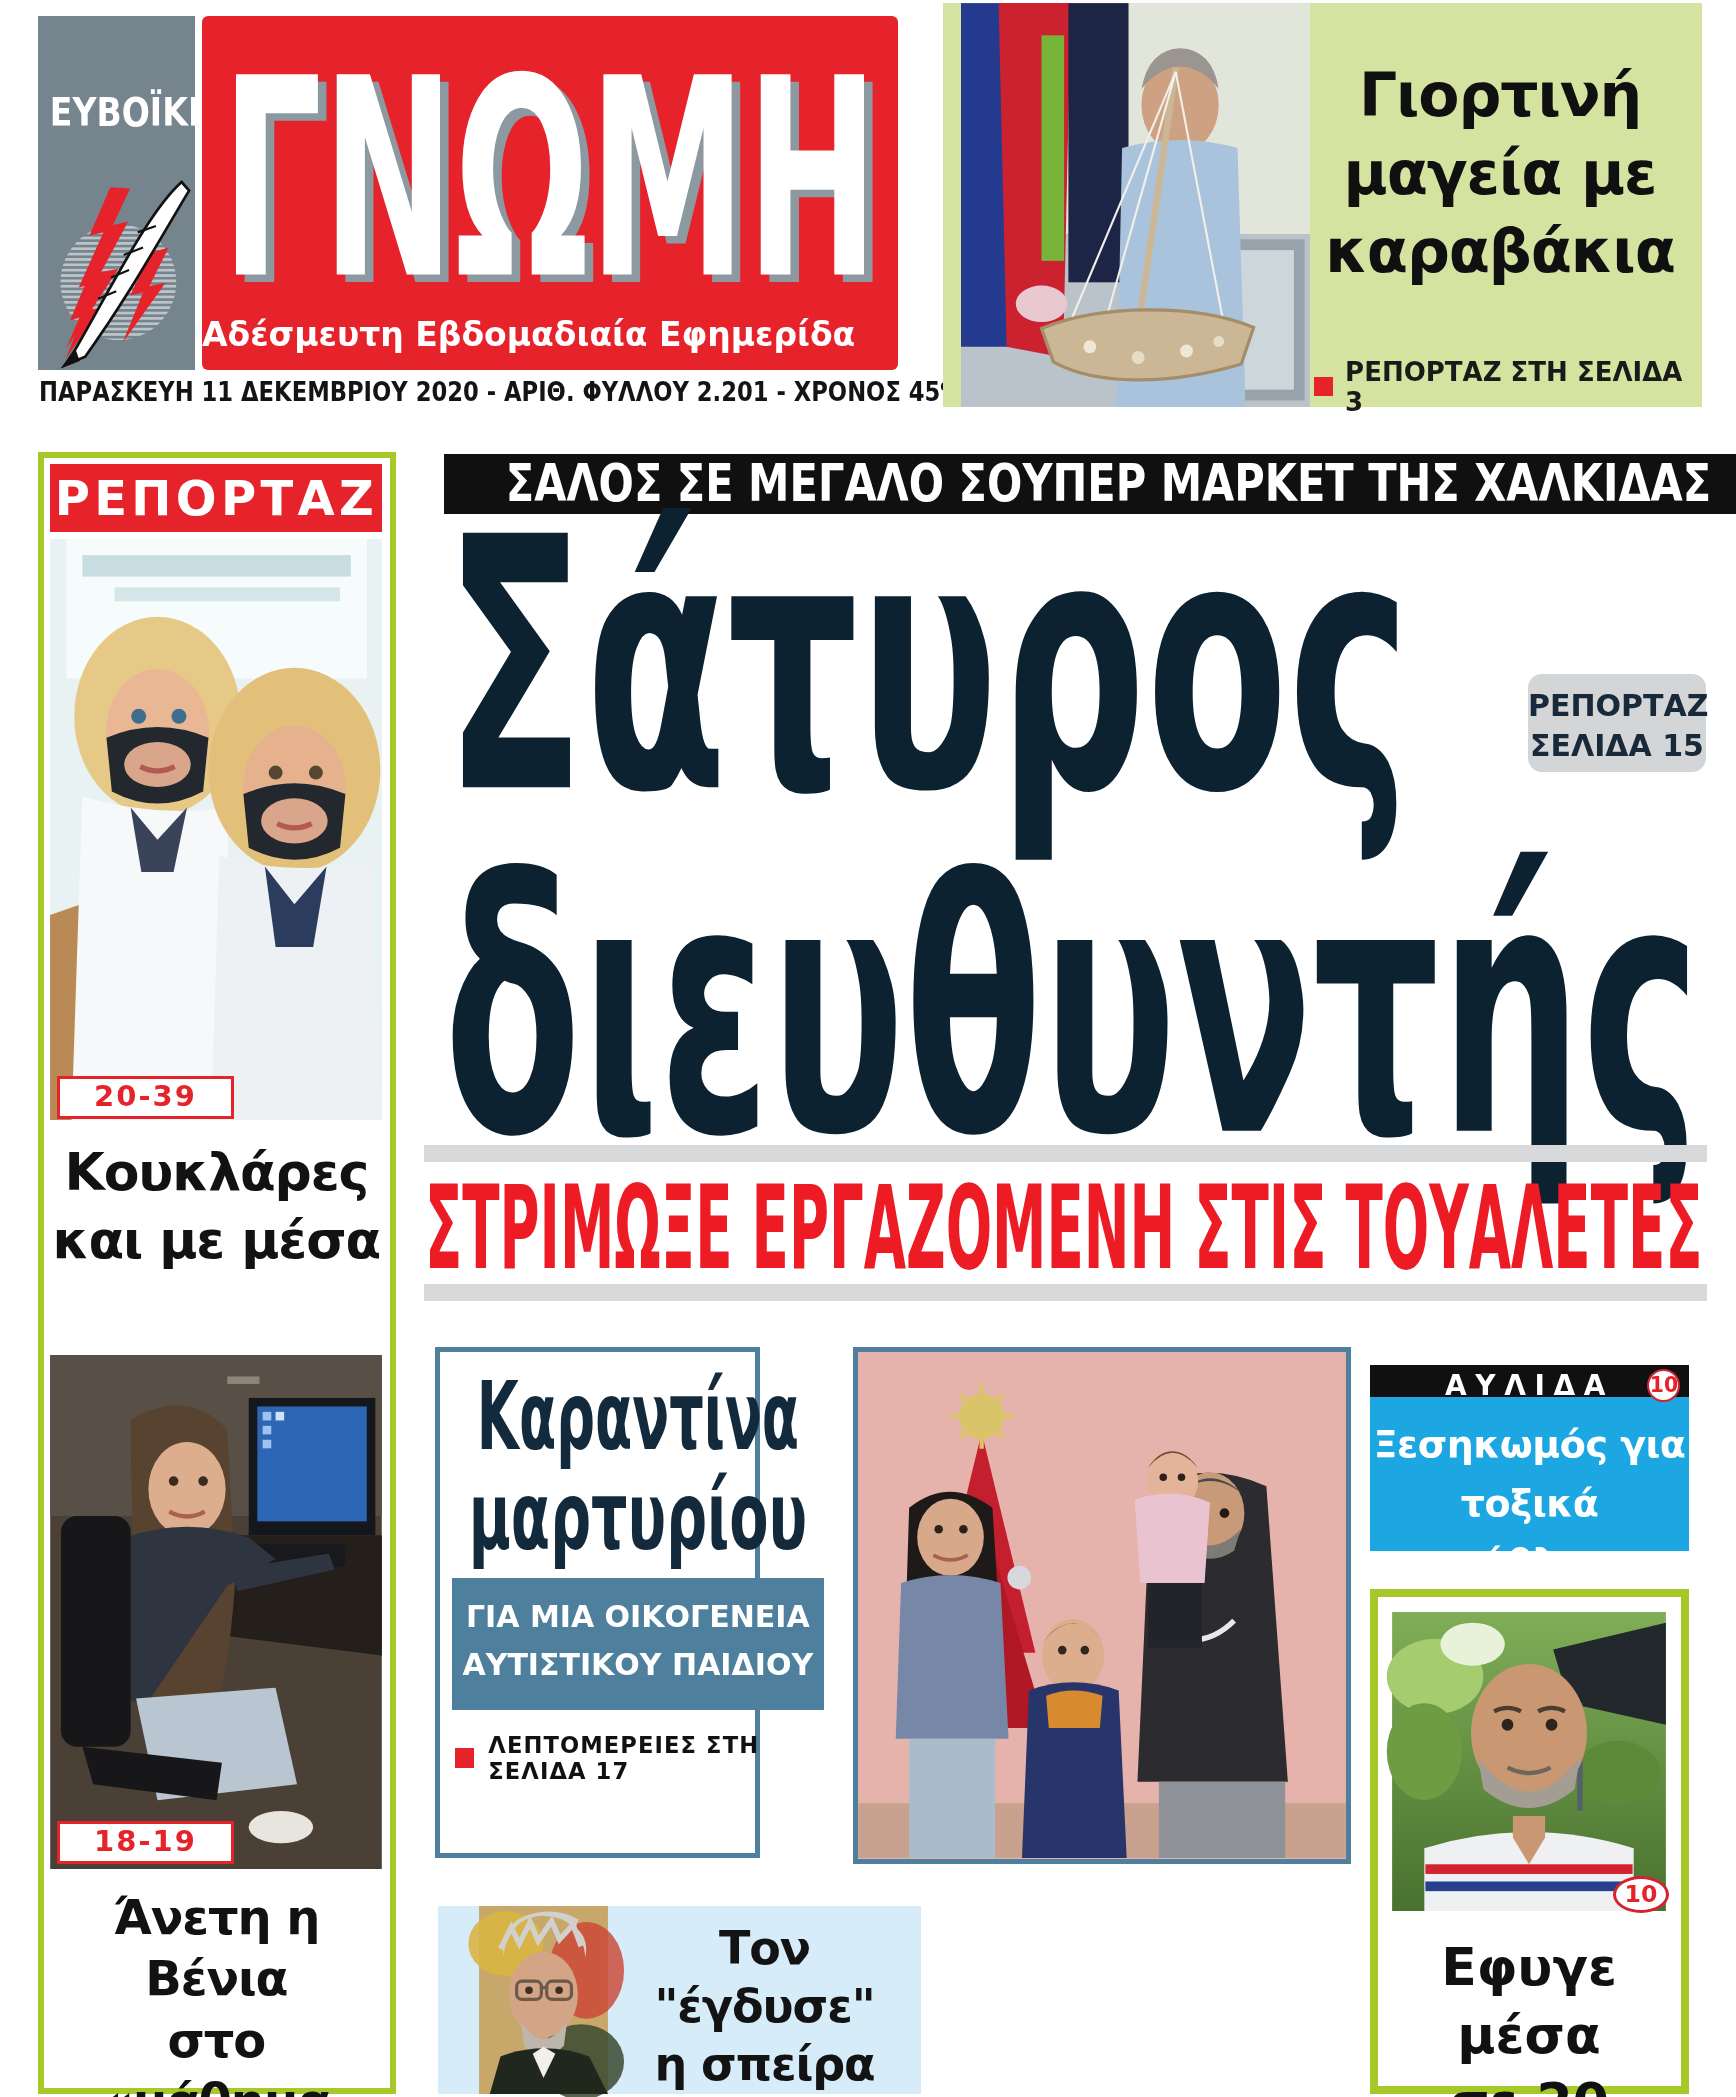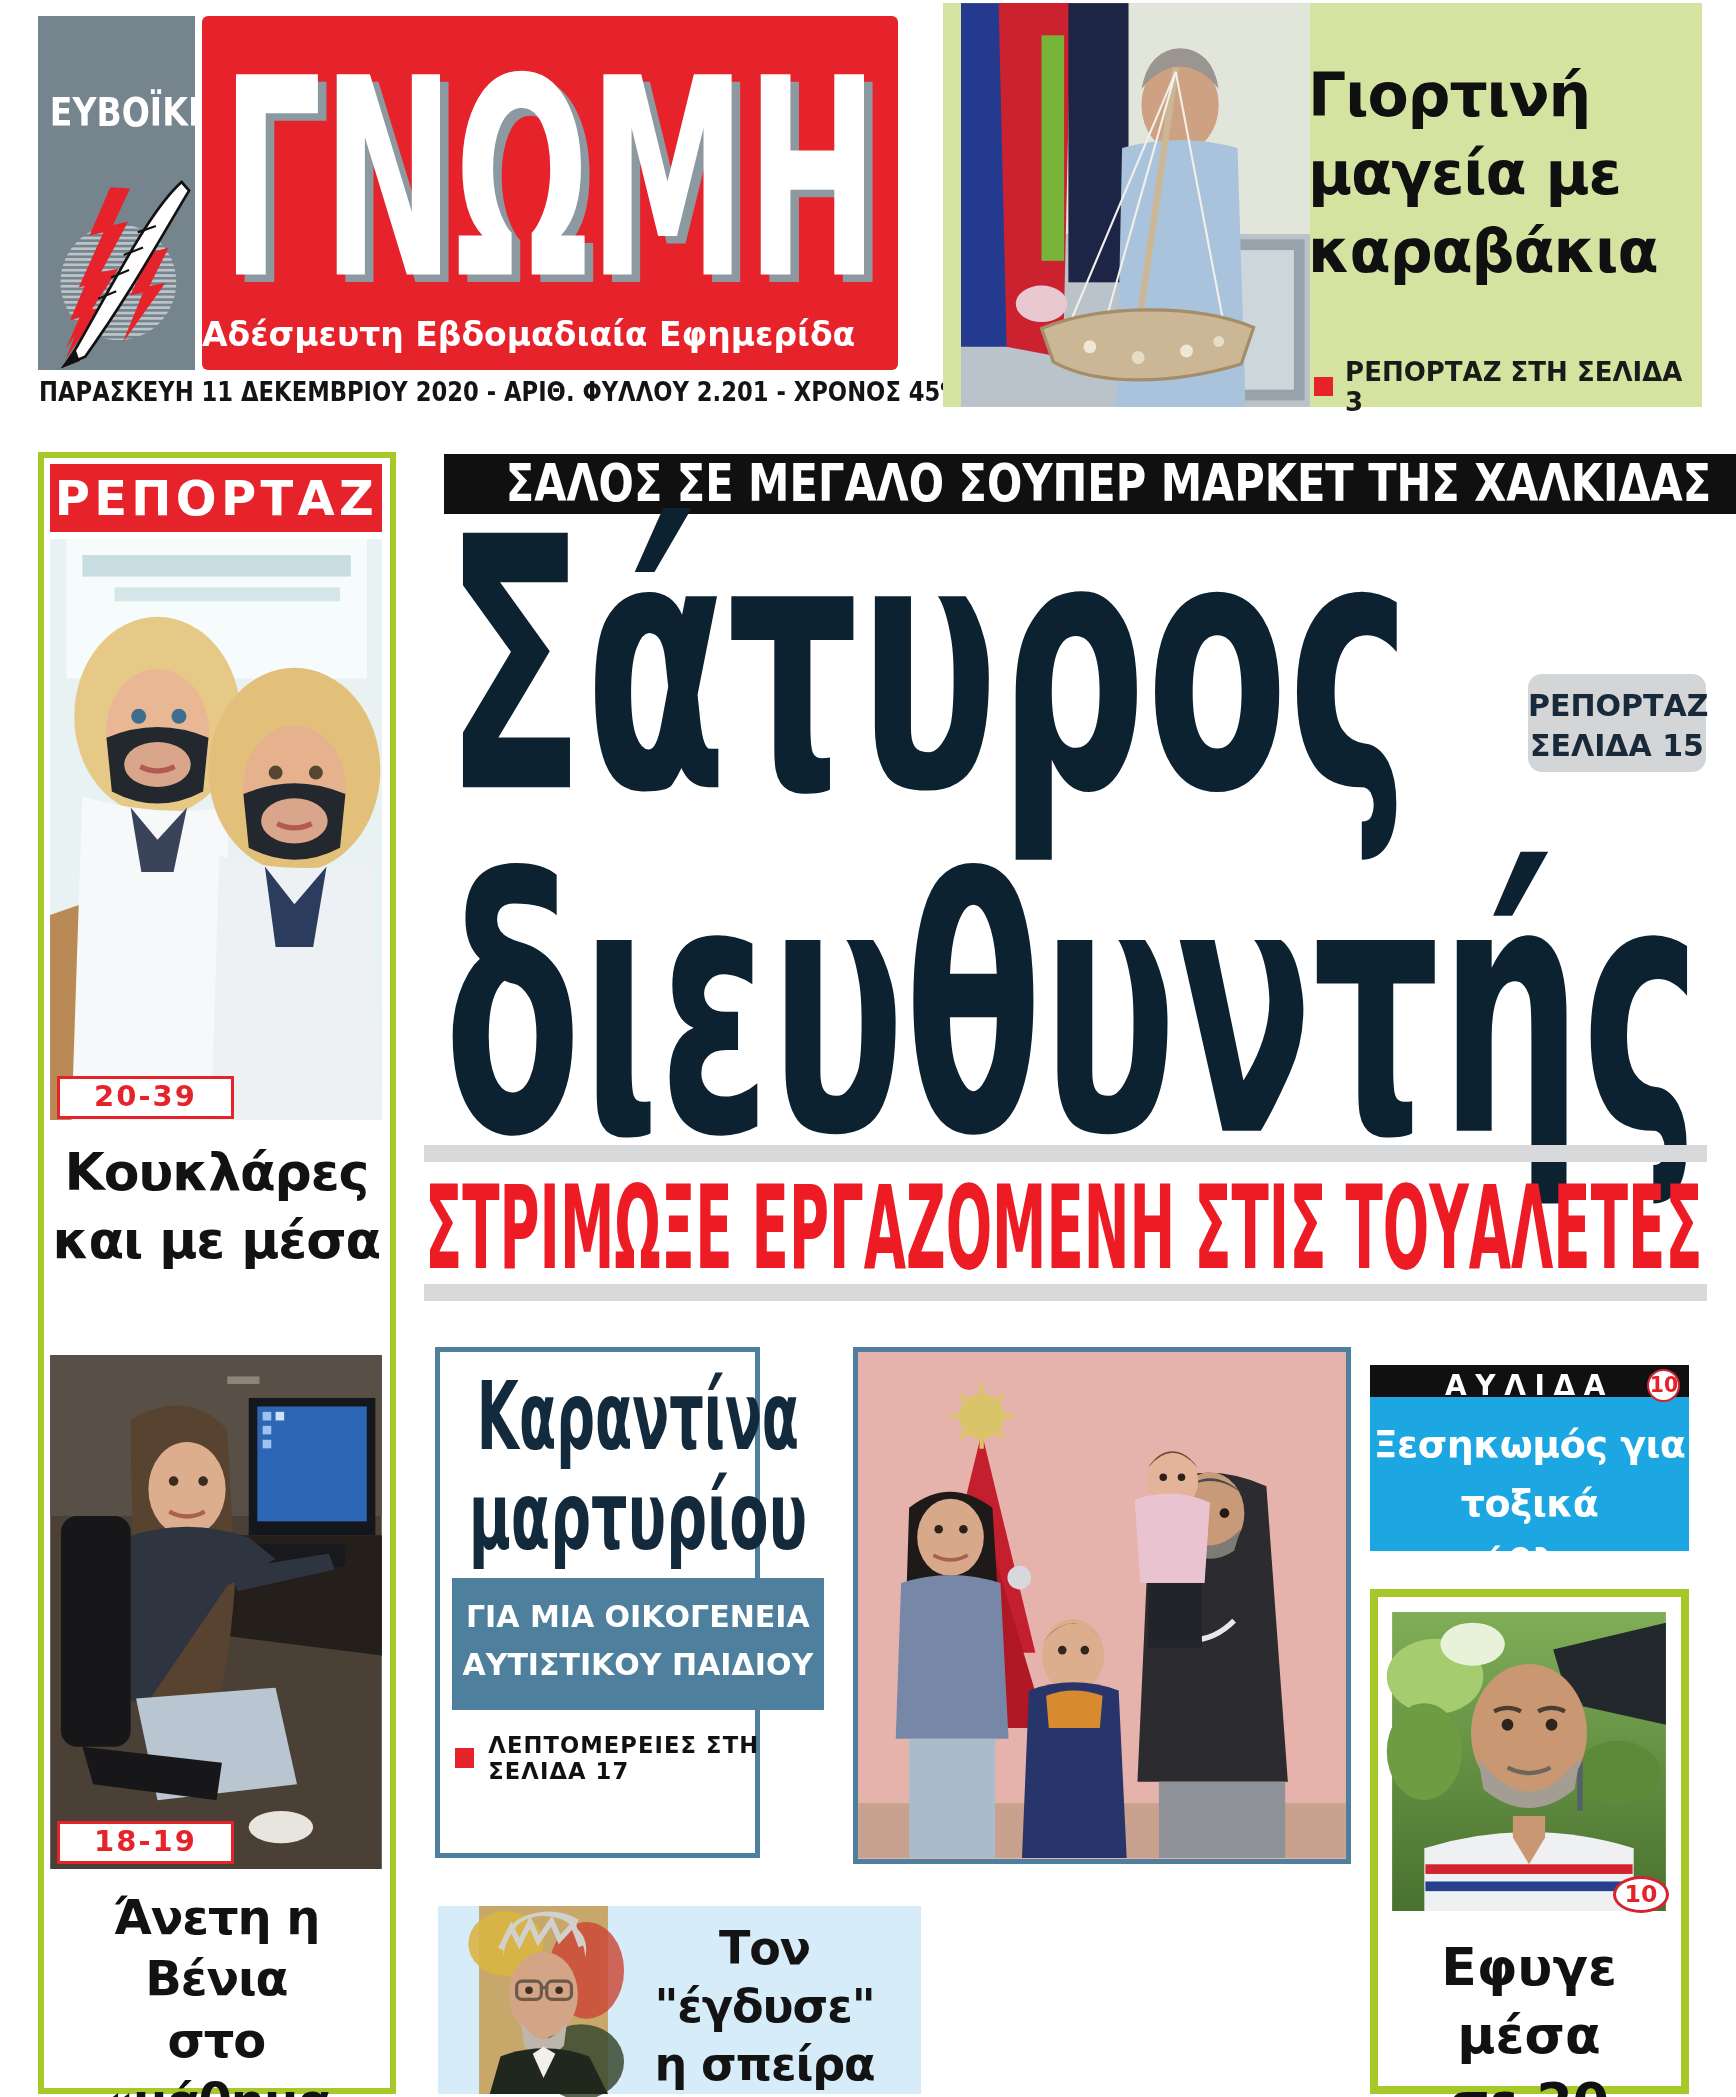--- a/index.html
+++ b/index.html
@@ -15,21 +15,21 @@
                 text-align:center;transform:scaleX(.85);transform-origin:center;}
   .red-panel{left:202px;top:16px;width:696px;height:354px;background:#e6232b;border-radius:6px;}
   .subtitle{left:0;top:299px;width:100%;color:#fff;font-size:33px;font-weight:bold;text-align:left;}
   .dateline{left:39px;top:376px;white-space:nowrap;font-size:27px;font-weight:bold;color:#141414;
             transform:scaleX(.84);transform-origin:left top;}
   .dateline sup{font-size:16px;}
 
   
   .boats-box{left:943px;top:2.7px;width:759px;height:404px;background:#d5e3a0;}
   .boats-headline{left:365px;top:53px;width:384px;color:#101010;font-size:60px;font-weight:bold;
-                  line-height:1.3;letter-spacing:-1.1px;}
+                  line-height:1.3;text-align:center;letter-spacing:-1.1px;}
   .boats-kicker{left:371px;top:354px;width:376px;display:flex;align-items:center;justify-content:center;gap:11.8px;
                 color:#1a1a1a;font-size:26px;font-weight:bold;}
   .sq{width:19.3px;height:19.3px;background:#e6232b;flex:0 0 auto;}
 
   
   .left-col{left:38px;top:452px;width:358px;height:1642px;background:#fff;border:6.4px solid #a6c929;box-sizing:border-box;}
   .left-red-bar{left:6.4px;top:6.4px;width:332px;height:68px;background:#e6232b;color:#fff;
                 font-size:48px;font-weight:bold;letter-spacing:4.3px;text-align:center;line-height:68px;}
   .badge-pages{width:177px;height:43px;background:#fff;border:3.8px solid #e6232b;box-sizing:border-box;
                color:#e6232b;font-size:29px;font-weight:bold;letter-spacing:2.1px;text-align:center;line-height:35px;}

